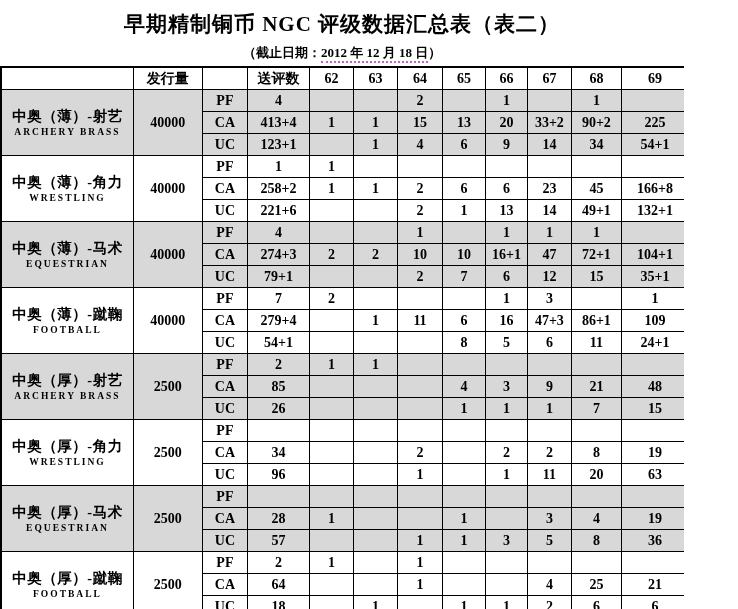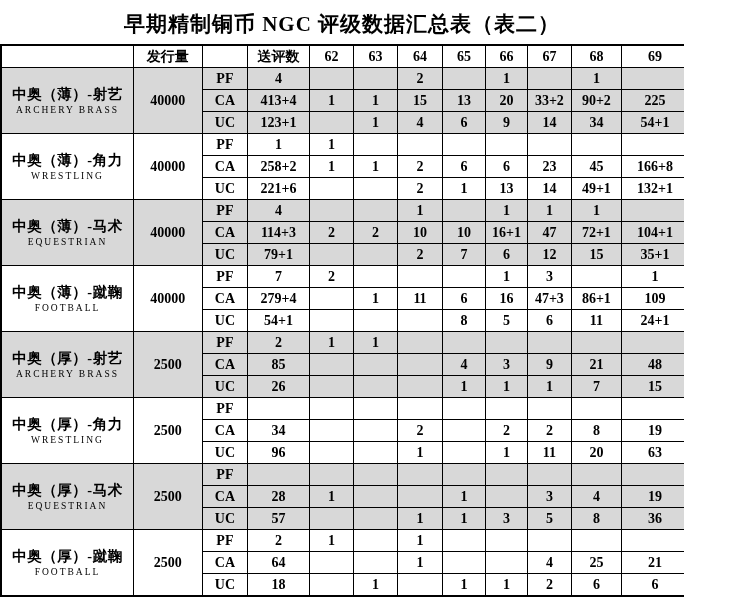--- a/index.html
+++ b/index.html
@@ -59,33 +59,34 @@
     padding: 0 2px;
   }
   .coin-name-cn {
     font-size: 14.5px;
     font-weight: bold;
     letter-spacing: 0.5px;
     line-height: 1.35;
   }
   .coin-name-en {
     font-size: 9.5px;
-    font-weight: normal;
+    font-weight: bold;
     letter-spacing: 2px;
     line-height: 1.3;
   }
   td.header-cell {
     font-size: 14px;
   }
 </style>
 </head>
 <body>
 
 <div class="page">
   <div class="title">早期精制铜币 NGC 评级数据汇总表（表二）</div>
+  <div class="subtitle"><span>（截止日期：</span><span class="date-underline">2012 年 12 月 18 日</span><span>）</span></div>
 
   <table class="grading">
     <colgroup>
       <col style="width:131px">
       <col style="width:68px">
       <col style="width:45px">
       <col style="width:61px">
       <col style="width:44px">
       <col style="width:43px">
       <col style="width:45px">
@@ -213,21 +214,21 @@
           <td>1</td>
           <td></td>
           <td>1</td>
           <td>1</td>
           <td>1</td>
           <td></td>
           <td></td>
         </tr>
         <tr class="shaded">
           <td>CA</td>
-          <td>114+3</td>
+          <td>274+3</td>
           <td>2</td>
           <td>2</td>
           <td>10</td>
           <td>10</td>
           <td>16+1</td>
           <td>47</td>
           <td>72+1</td>
           <td>104+1</td>
           <td>11</td>
         </tr>

